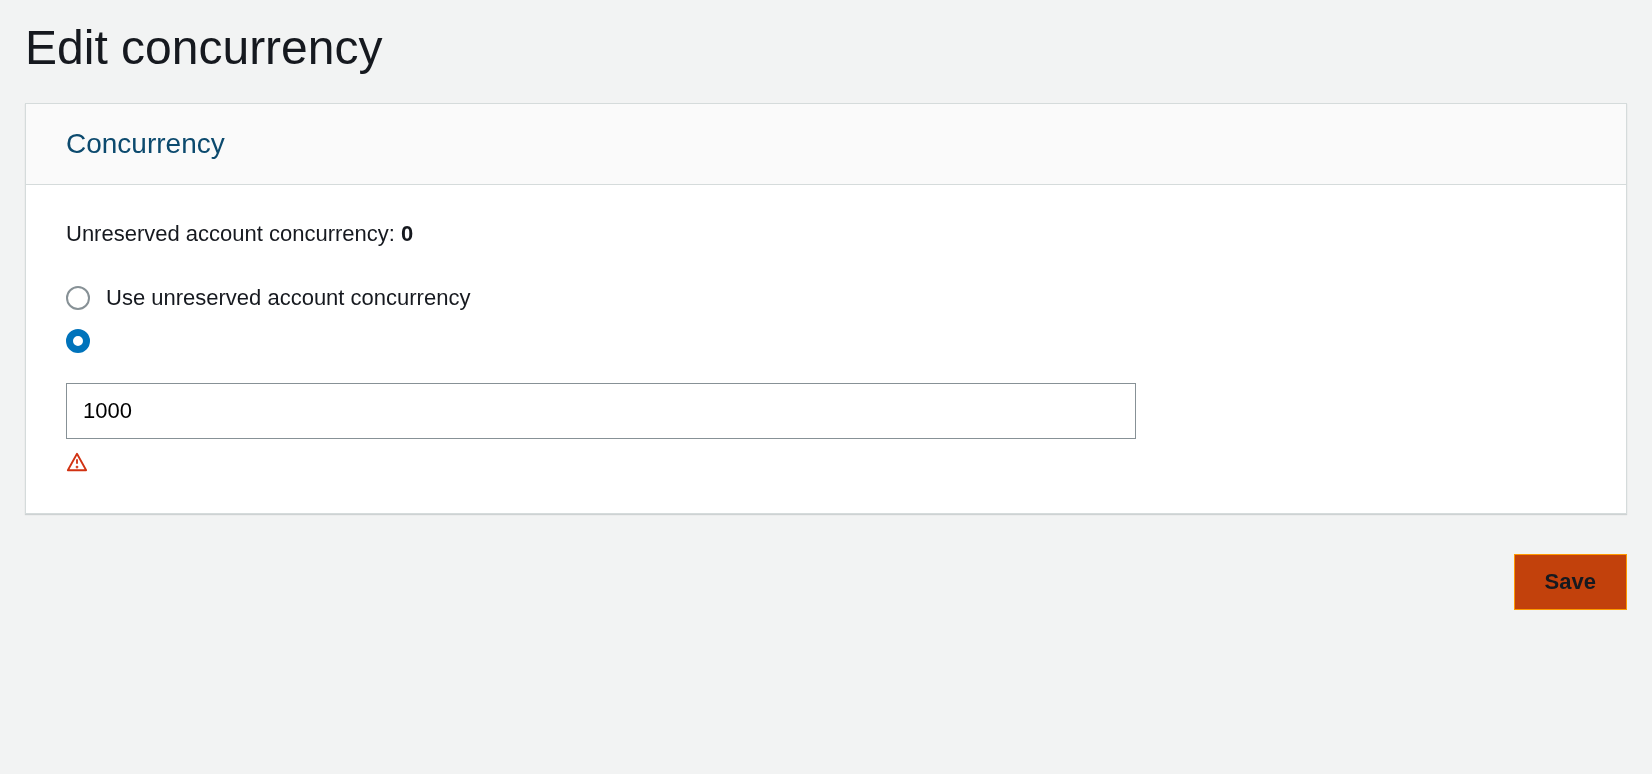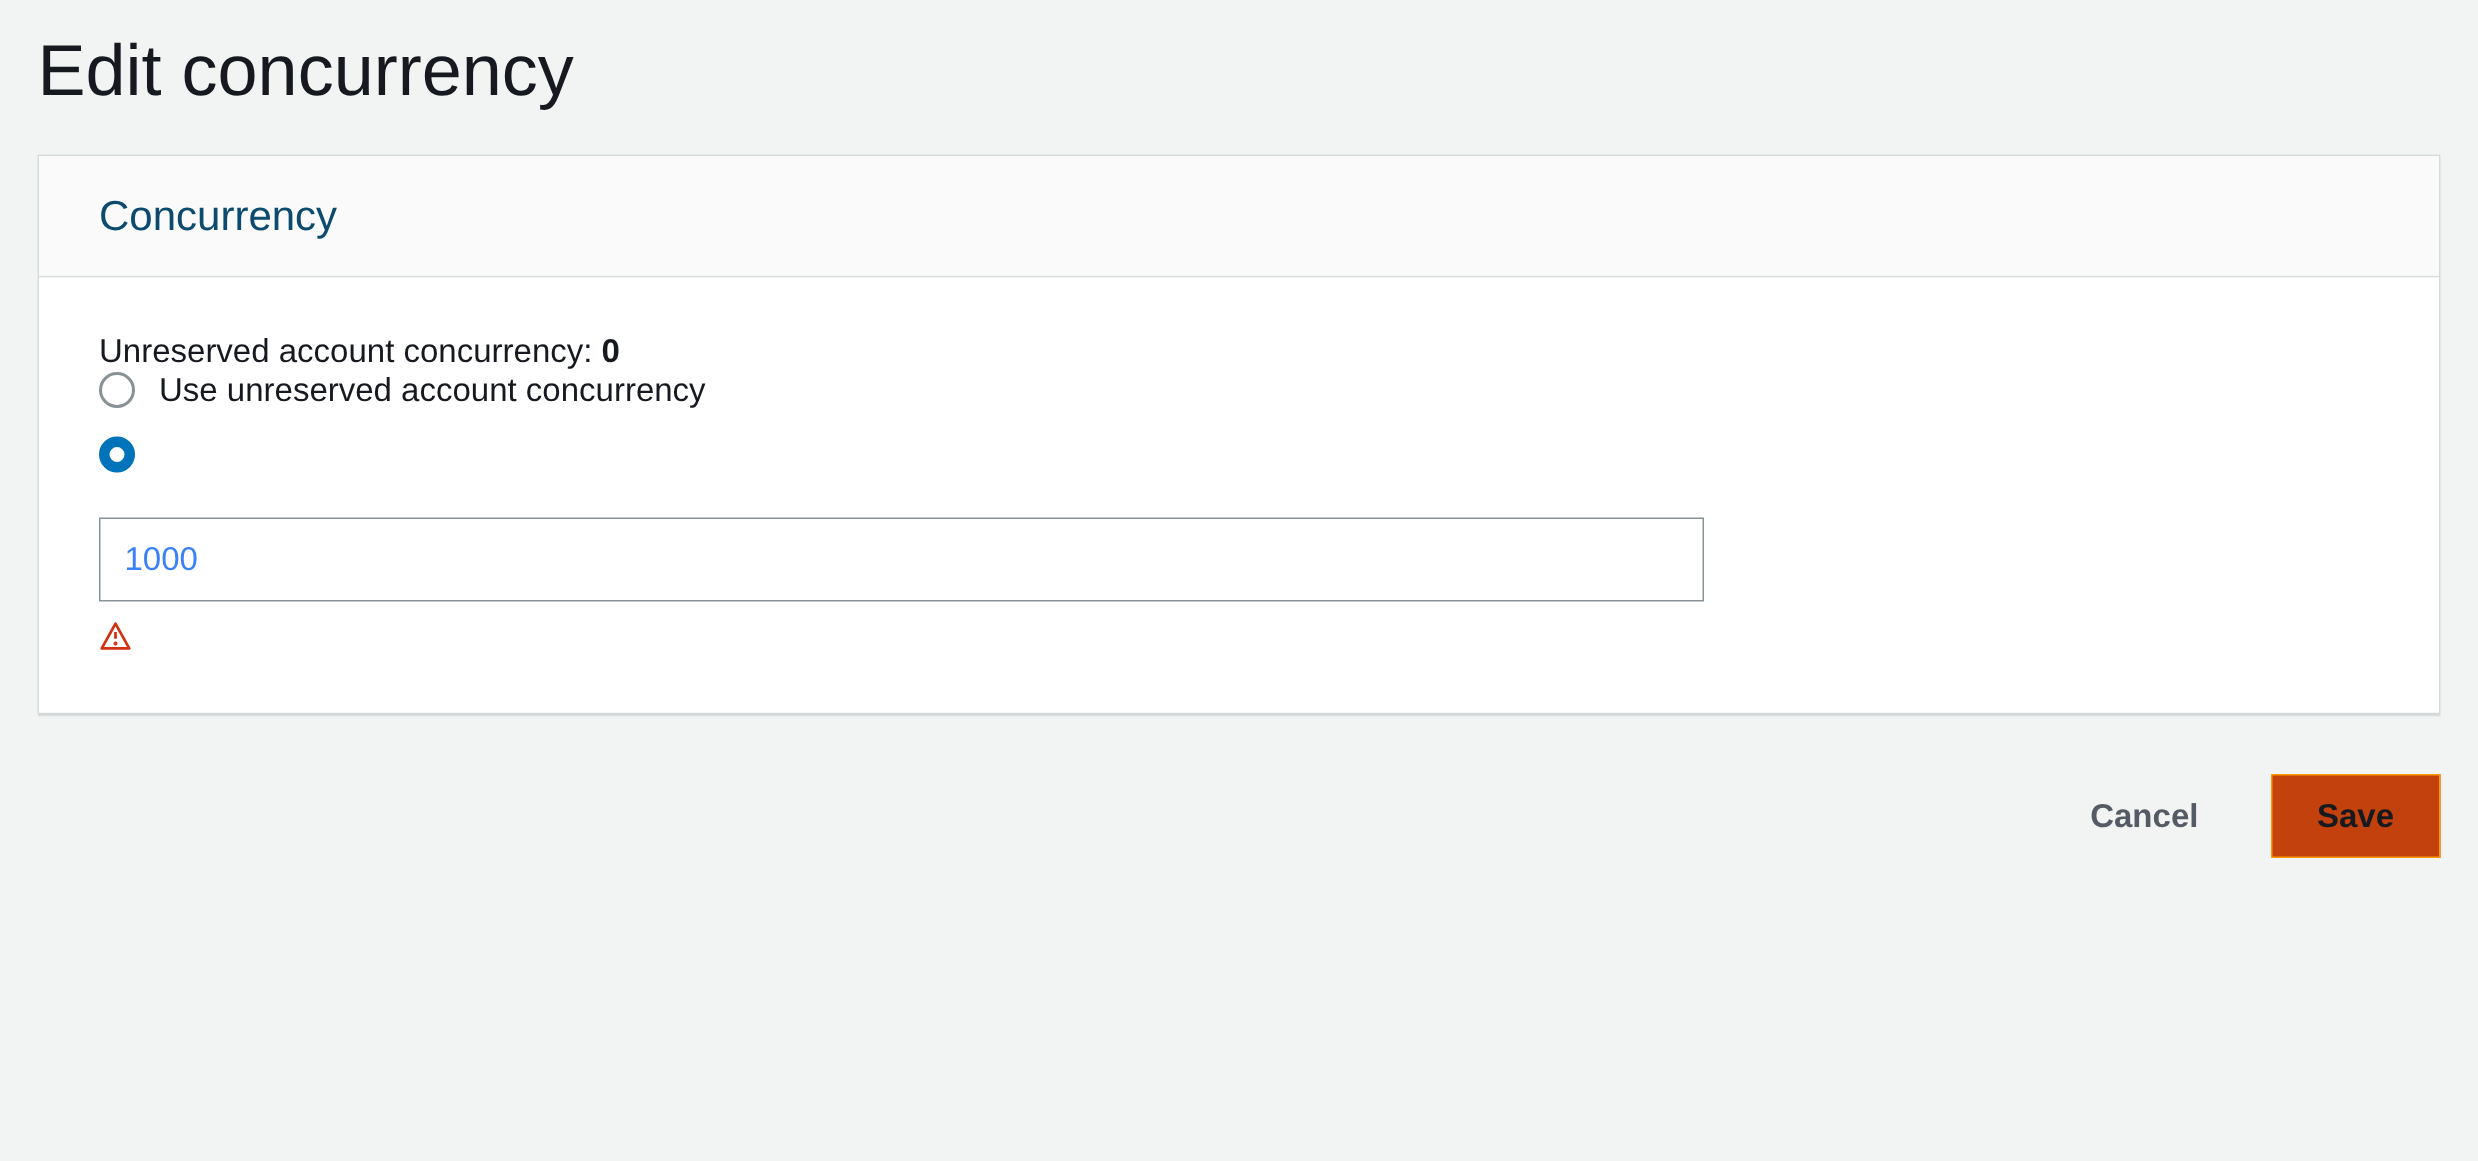--- a/index.html
+++ b/index.html
@@ -40,20 +40,21 @@
     }
     .field-row {
       font-size: 22px;
       color: #16191f;
     }
     .field-row .value {
       font-weight: 700;
     }
     .radio-group {
       margin-bottom: 30px;
+      margin-top: 38px;
     }
     .radio-item {
       display: flex;
       align-items: center;
       margin-bottom: 18px;
       cursor: pointer;
     }
     .radio-circle {
       width: 24px;
       height: 24px;
@@ -73,21 +74,21 @@
       font-size: 22px;
       color: #16191f;
     }
     .text-input {
       width: 100%;
       max-width: 1070px;
       height: 56px;
       border: 1px solid #879196;
       padding: 0 16px;
       font-size: 22px;
-      color: #3b82f6;
+      color: #000000;
       background: #ffffff;
     }
     .error-row {
       display: flex;
       align-items: center;
       margin-top: 12px;
       color: #d13212;
       font-size: 20px;
     }
     .error-row svg {
@@ -156,15 +157,14 @@
         <path d="M12 3 L22 21 L2 21 Z" stroke-linejoin="round"></path>
         <line x1="12" y1="9" x2="12" y2="14"></line>
         <circle cx="12" cy="17.5" r="0.5" fill="#d13212"></circle>
       </svg>
     </div>
 
   </div>
 </div>
 
 <div class="button-row">
-  <button class="btn btn-link">Cancel</button>
   <button class="btn btn-primary">Save</button>
 </div>
 
 </body></html>

